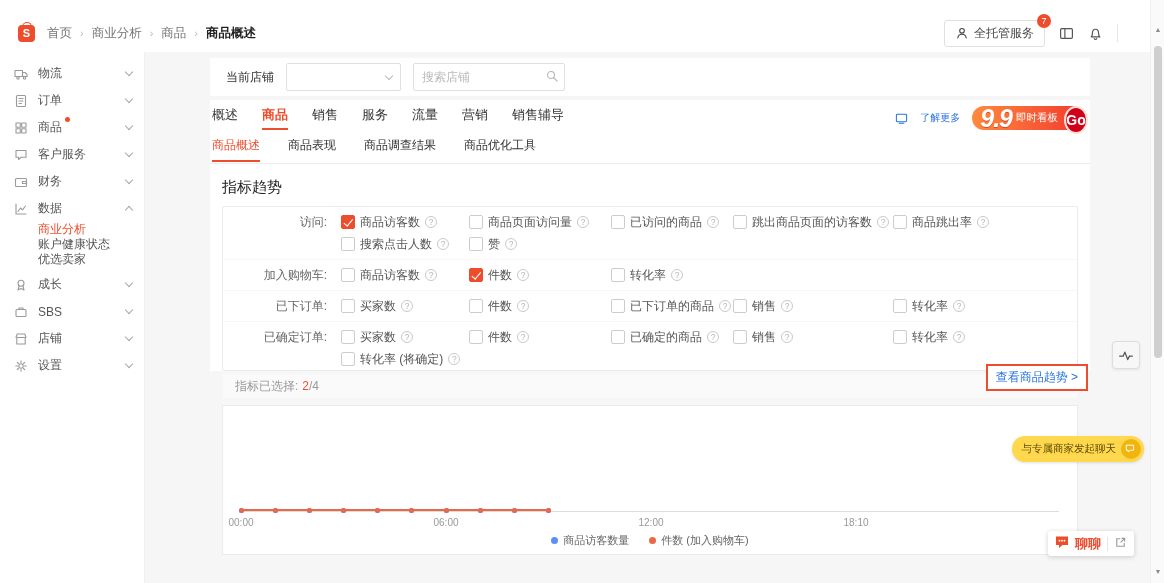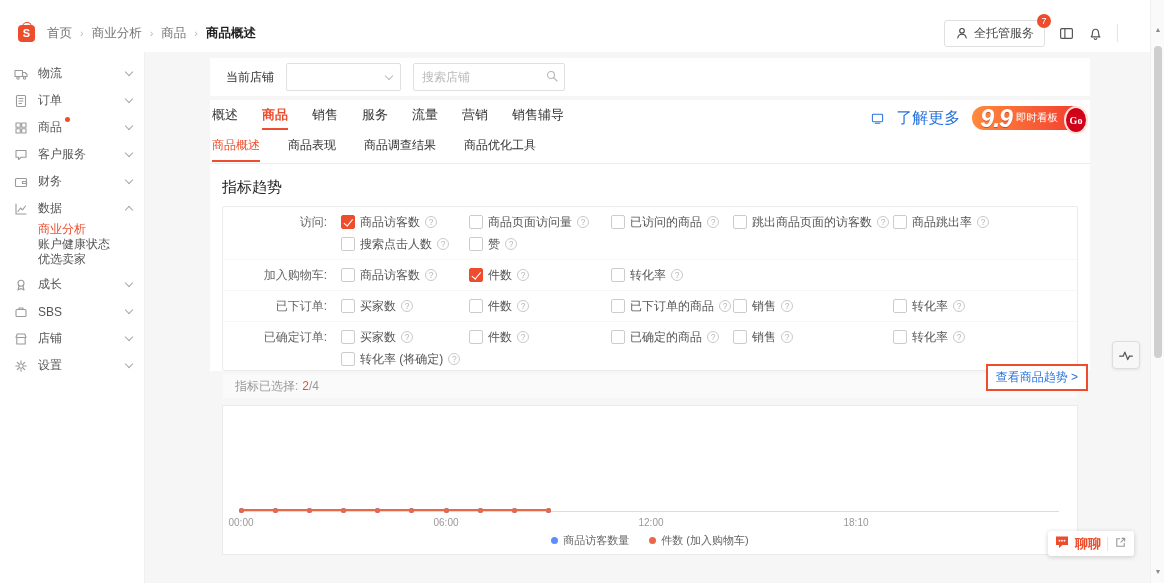--- a/index.html
+++ b/index.html
@@ -54,28 +54,28 @@
   
   .tabs-card{position:absolute;left:0;top:48px;width:880px;height:271px;background:#fff;}
   .tabs-head{position:relative;height:64px;border-bottom:1px solid #ededed;}
   .main-tabs{display:flex;gap:24px;padding:6px 0 0 2px;font-size:13px;color:#333;}
   .main-tab{padding-bottom:4px;cursor:pointer;}
   .main-tab.active{color:#ee4d2d;font-weight:bold;border-bottom:2px solid #ee4d2d;}
   .sub-tabs{display:flex;gap:28px;padding:7px 0 0 2px;font-size:12px;color:#333;}
   .sub-tab{padding-bottom:6px;cursor:pointer;}
   .sub-tab.active{color:#ee4d2d;border-bottom:2px solid #ee4d2d;}
   .tabs-right{position:absolute;right:6px;top:6px;display:flex;align-items:center;gap:12px;}
-  .learn-more{display:flex;align-items:center;gap:12px;color:#2673dd;cursor:pointer;font-size:16px;}
+  .learn-more{display:flex;align-items:center;gap:12px;color:#2673dd;cursor:pointer;font-size:10px;}
   .promo{position:relative;display:flex;align-items:center;height:24px;border-radius:13px;
         background:linear-gradient(90deg,#ff8a3d,#f23a2f);padding:0 26px 0 8px;cursor:pointer;}
   .promo-big{color:#fff;font-size:25px;font-weight:bold;font-style:italic;line-height:22px;
         text-shadow:0 1px 0 rgba(170,20,0,.45);letter-spacing:-1px;}
   .promo-label{color:#fff;font-size:10.5px;margin-left:4px;white-space:nowrap;}
   .promo-go{position:absolute;right:-4px;top:0;width:24px;height:28px;border-radius:50%;background:#d0011b;
-        border:2px solid #ffe1d6;color:#fff;font-size:10px;font-weight:bold;display:flex;align-items:center;justify-content:center;font-family:Liberation Serif, serif;}
+        border:2px solid #ffe1d6;color:#fff;font-size:14px;font-weight:bold;display:flex;align-items:center;justify-content:center;}
   .metrics-title{position:absolute;left:12px;top:78px;font-size:15px;color:#222;font-weight:500;}
   
   .metrics-panel{position:absolute;left:12px;right:12px;top:106px;bottom:0;border:1px solid #ebebeb;
         border-radius:2px;display:flex;flex-direction:column;background:#fff;}
   .m-row{border-bottom:1px solid #f7f7f7;padding:4px 0;}
   .m-row:nth-last-child(2){border-bottom:none;}
   .m-line{display:grid;grid-template-columns:118px 128px 142px 122px 160px 1fr;align-items:center;height:22px;}
   .m-label{text-align:right;padding-right:14px;color:#666;white-space:nowrap;}
   .cb-cell{display:flex;align-items:center;gap:5px;font-size:12px;color:#555;white-space:nowrap;cursor:pointer;}
   .cb{position:relative;width:14px;height:14px;border:1px solid #ccc;border-radius:2px;background:#fff;flex:none;}
@@ -492,20 +492,28 @@
     </div>
   </div>
 
   <div class="float-tool">
     <span id="ic-pulse">
         <svg class="icn" width="16" height="16" viewBox="0 0 14 14" fill="none" stroke="currentColor" stroke-width="1.1" stroke-linecap="round" stroke-linejoin="round">
           <path d="M1.5 8h3L6 4.5 8.5 11 10 8h2.5"></path>
         </svg>
       </span>
   </div>
+  <div class="yellow-tip">
+    <span>与专属商家发起聊天</span>
+    <span class="circ" id="ic-ybubble">
+        <svg class="icn" width="12" height="12" viewBox="0 0 14 14" fill="none" stroke="currentColor" stroke-width="1.1" stroke-linecap="round" stroke-linejoin="round">
+          <path d="M2 2.5h8v6H6l-2.3 2v-2H2z"></path>
+        </svg>
+      </span>
+  </div>
   <div class="chat-pill">
     <span id="ic-redchat"><svg width="14" height="14" viewBox="0 0 14 14">
           <path fill="#ee4d2d" d="M1 1.5h12v8.5H7.5l-3.5 3v-3H1z"></path>
           <circle cx="4.5" cy="5.7" r="0.9" fill="#fff"></circle>
           <circle cx="7" cy="5.7" r="0.9" fill="#fff"></circle>
           <circle cx="9.5" cy="5.7" r="0.9" fill="#fff"></circle>
         </svg></span>
     <span class="txt">聊聊</span>
     <span class="pdiv"></span>
     <span id="ic-expand"><svg width="13" height="13" viewBox="0 0 14 14" fill="none" stroke="#999" stroke-width="1.2" stroke-linecap="round">

